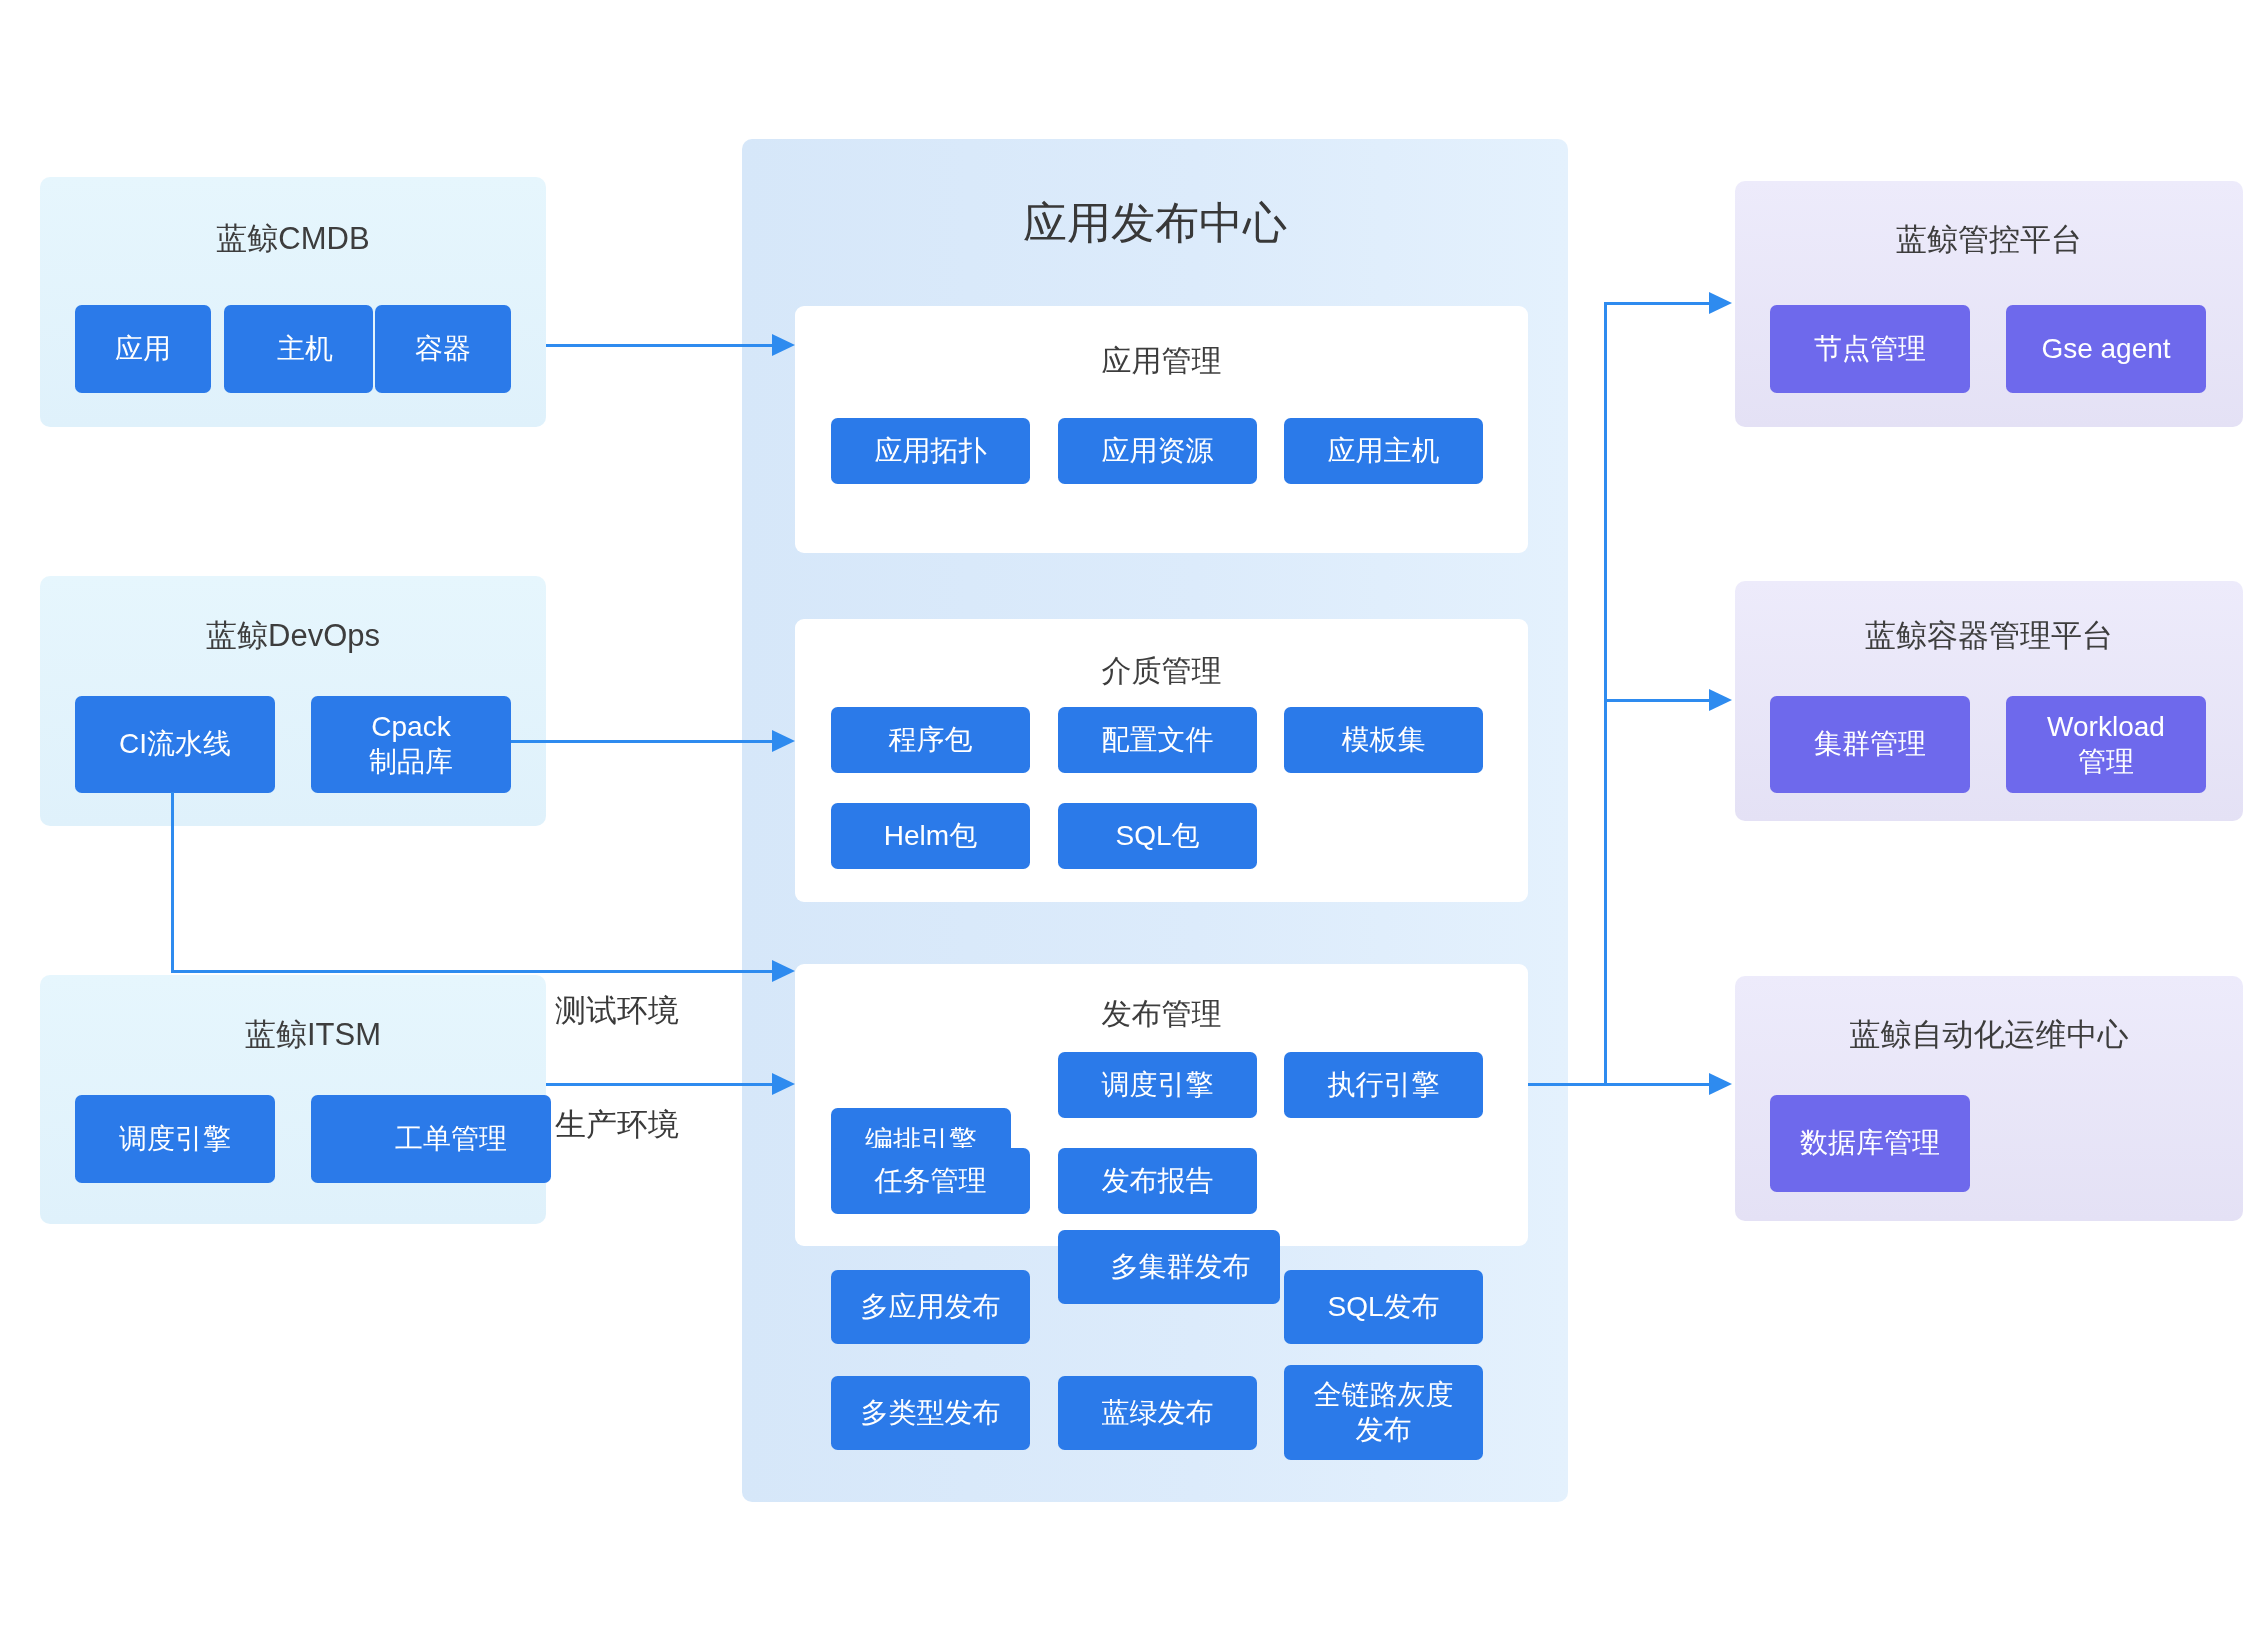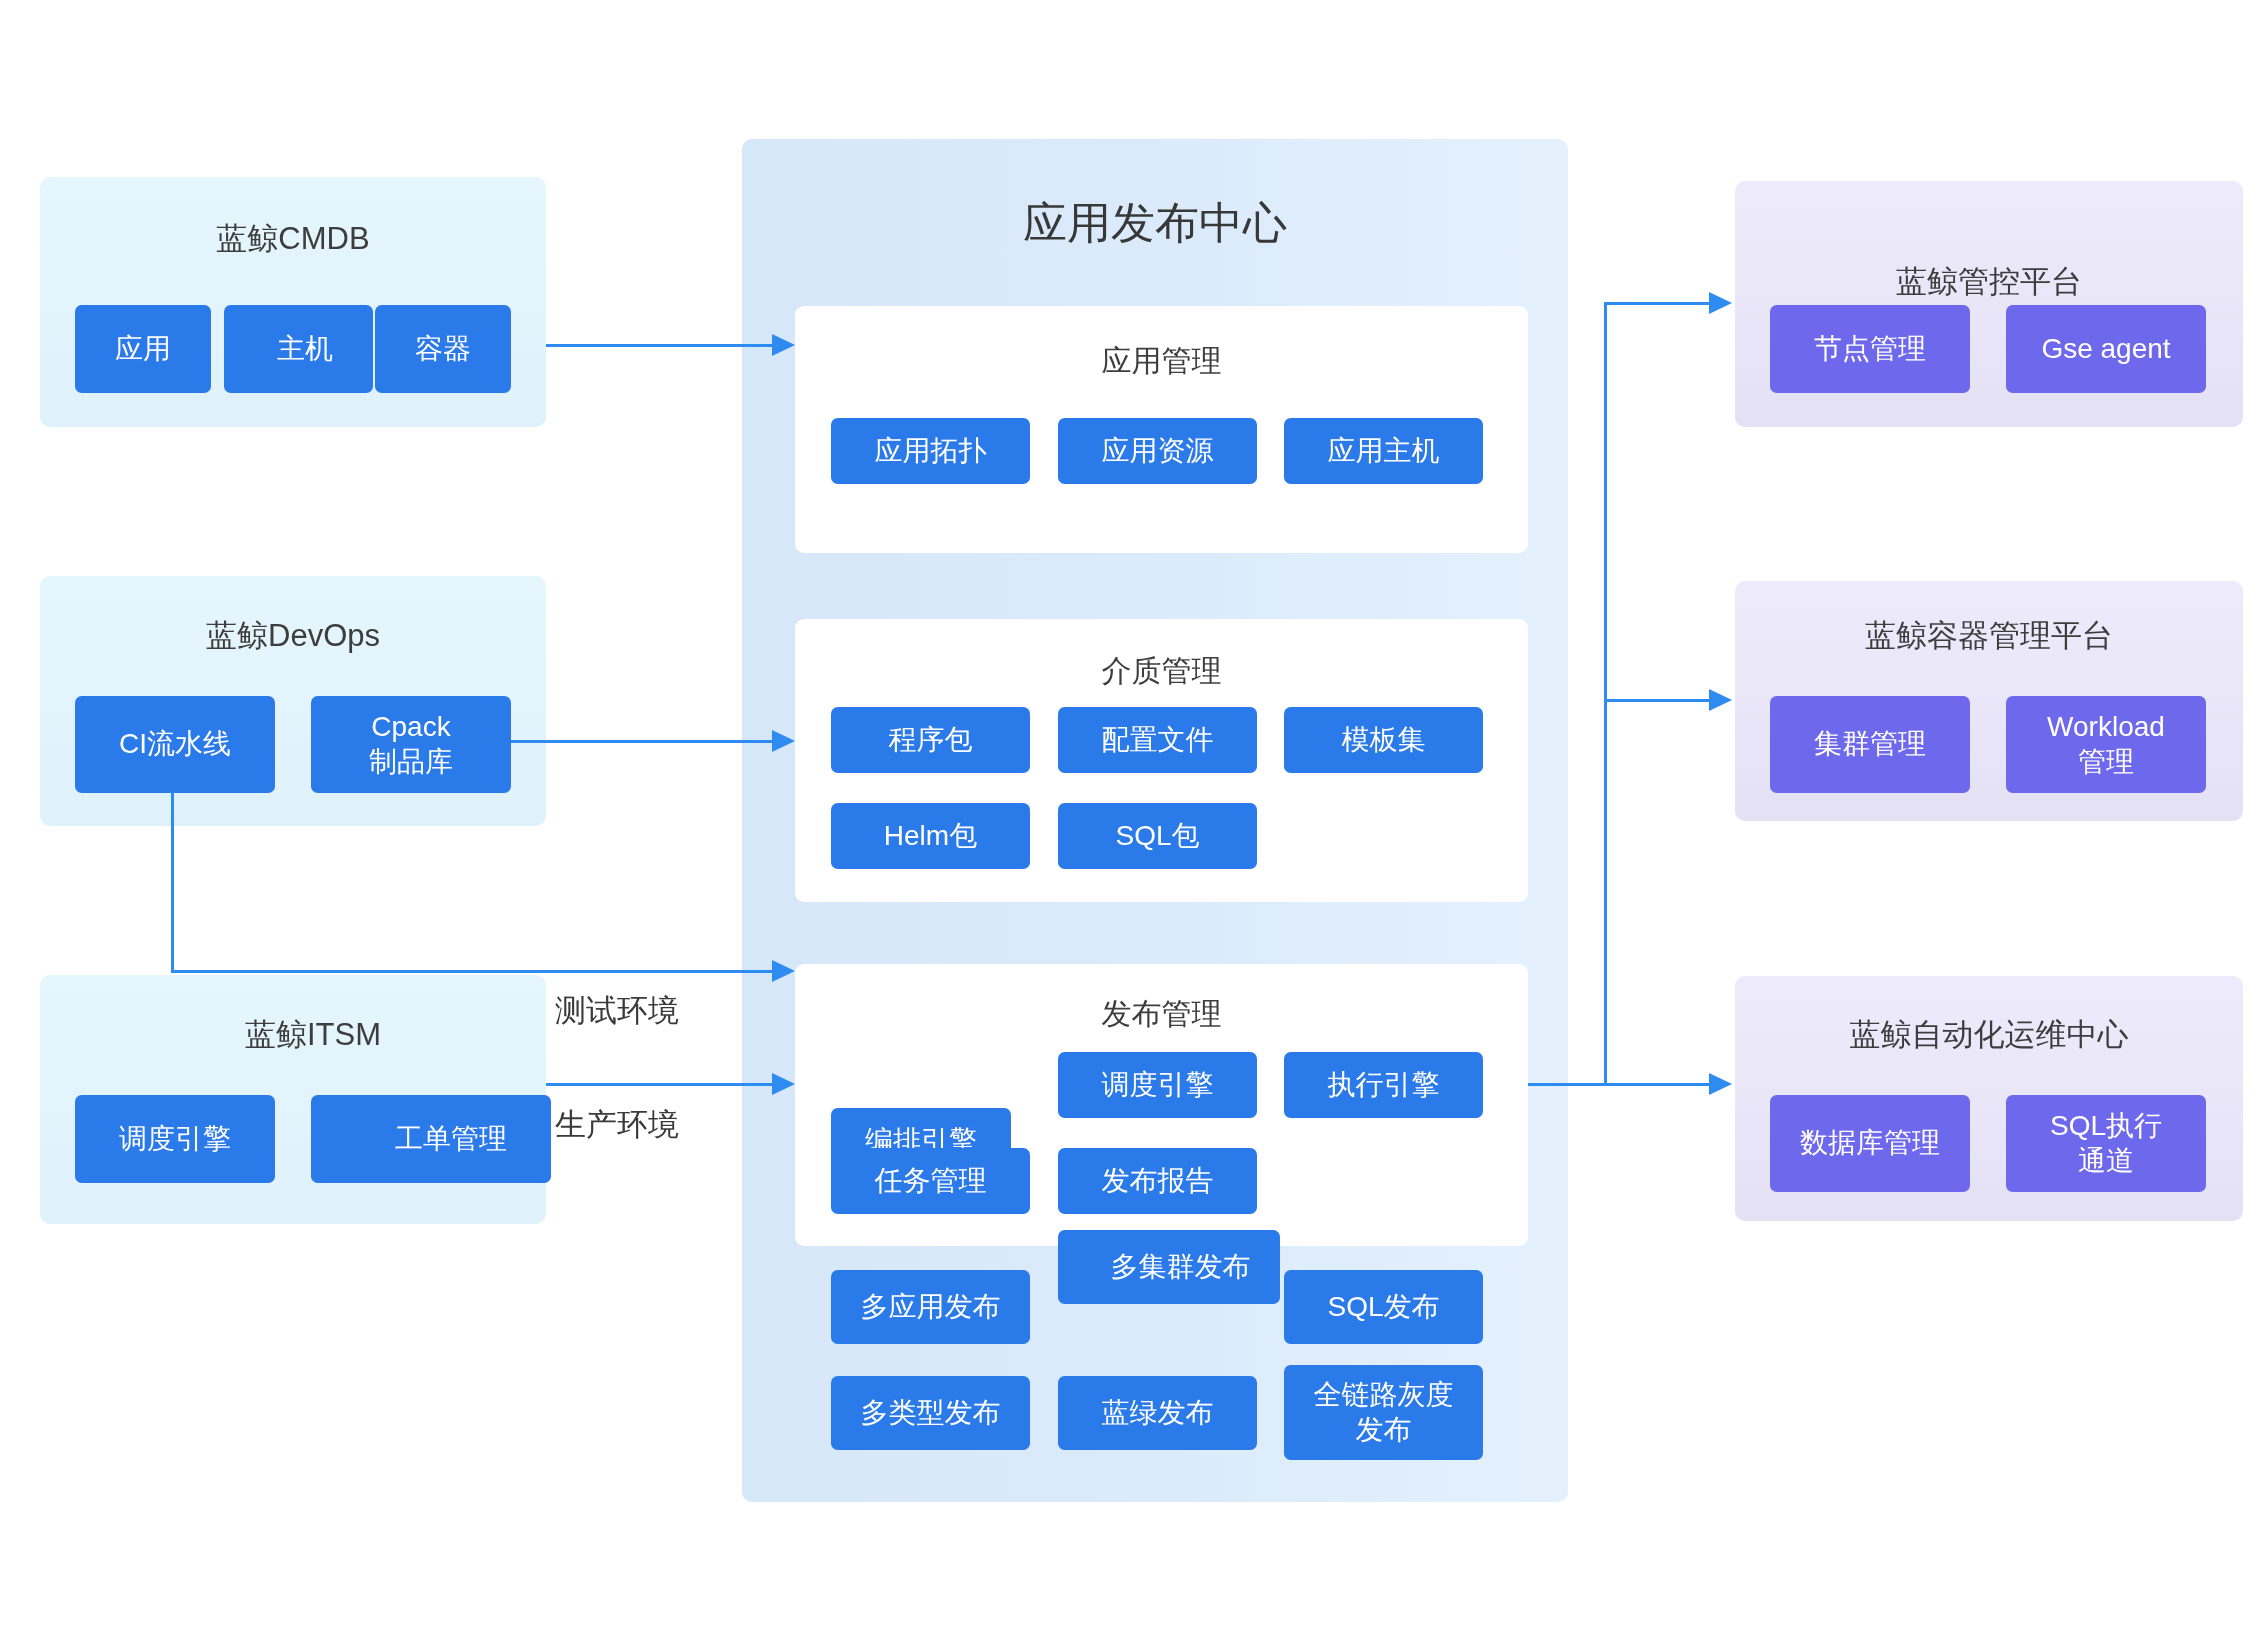--- a/index.html
+++ b/index.html
@@ -77,35 +77,33 @@
 
   <div class="btn blue" style="left:831px;top:1270px;width:199px;height:74px;">多应用发布</div>
   <div class="btn blue" style="left:1058px;top:1230px;width:199px;height:74px;padding-left:23px;">多集群发布</div>
   <div class="btn blue" style="left:1284px;top:1270px;width:199px;height:74px;">SQL发布</div>
   <div class="btn blue" style="left:831px;top:1376px;width:199px;height:74px;">多类型发布</div>
   <div class="btn blue" style="left:1058px;top:1376px;width:199px;height:74px;">蓝绿发布</div>
   <div class="btn blue" style="left:1284px;top:1365px;width:199px;height:95px;">全链路灰度
 发布</div>
 
   <div class="panel purple" style="left:1735px;top:181px;width:508px;height:246px;"></div>
-  <div class="ttl" style="left:1735px;top:219px;width:508px;margin-top:42px;">蓝鲸管控平台</div>
+  <div class="ttl" style="left:1735px;top:219px;width:508px;">蓝鲸管控平台</div>
   <div class="btn purple" style="left:1770px;top:305px;width:200px;height:88px;">节点管理</div>
   <div class="btn purple" style="left:2006px;top:305px;width:200px;height:88px;">Gse agent</div>
 
   <div class="panel purple" style="left:1735px;top:581px;width:508px;height:240px;"></div>
   <div class="ttl" style="left:1735px;top:615px;width:508px;">蓝鲸容器管理平台</div>
   <div class="btn purple" style="left:1770px;top:696px;width:200px;height:97px;">集群管理</div>
   <div class="btn purple" style="left:2006px;top:696px;width:200px;height:97px;">Workload
 管理</div>
 
   <div class="panel purple" style="left:1735px;top:976px;width:508px;height:245px;"></div>
   <div class="ttl" style="left:1735px;top:1014px;width:508px;">蓝鲸自动化运维中心</div>
   <div class="btn purple" style="left:1770px;top:1095px;width:200px;height:97px;">数据库管理</div>
-  <div class="btn purple" style="left:2006px;top:1095px;width:200px;height:97px;">SQL执行
-通道</div>
 
   <div class="line" style="left:546px;top:344px;width:228px;height:3.3px;"></div>
   <div class="ah" style="left:772px;top:334px;"></div>
 
   <div class="line" style="left:511px;top:740px;width:262px;height:3.3px;"></div>
   <div class="ah" style="left:772px;top:730px;"></div>
 
   <div class="line" style="left:171px;top:792px;width:3.3px;height:181px;"></div>
   <div class="line" style="left:171px;top:970px;width:602px;height:3.3px;"></div>
   <div class="ah" style="left:772px;top:960px;"></div>

